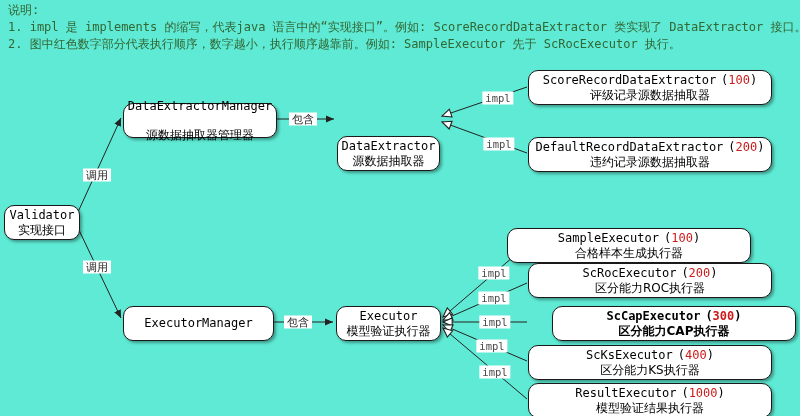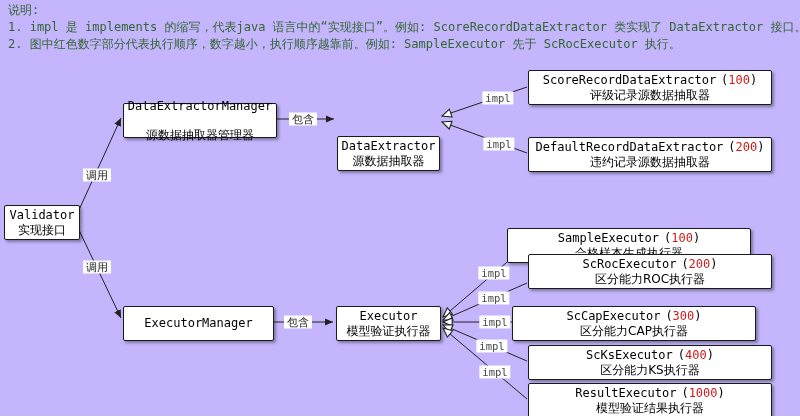--- a/index.html
+++ b/index.html
@@ -1,23 +1,23 @@
 <!DOCTYPE html>
 <html><head>
 <meta charset="utf-8">
 <style>
   html,body{margin:0;padding:0;background:#fff;}
-  .stage{position:relative;width:800px;height:416px;background:#c4b5fd;overflow:hidden;
+  .stage{position:relative;width:800px;height:416px;background:#5eead4;overflow:hidden;
          font-family:"DejaVu Sans","Liberation Sans",sans-serif;}
   .note{position:absolute;left:8px;top:2px;color:#336633;font-size:12px;line-height:17px;
         white-space:nowrap;font-family:"DejaVu Sans Mono","DejaVu Sans",sans-serif;}
   .note div{white-space:nowrap;}
   .wires{position:absolute;left:0;top:0;}
   .wires line{stroke:#222222;stroke-width:1;}
-  .node{position:absolute;height:33px;background:#ffffff;border:1px solid #1a1a1a;border-radius:2px;
+  .node{position:absolute;height:33px;background:#ffffff;border:1px solid #1a1a1a;border-radius:10px;
         box-shadow:2px 2px 3px rgba(0,0,0,0.35);
         display:flex;flex-direction:column;align-items:center;justify-content:center;text-align:center;}
   .nt{font-family:"DejaVu Sans Mono","Liberation Mono",monospace;font-size:12px;line-height:15px;
       color:#000;white-space:nowrap;}
   .ns{font-size:12px;line-height:14px;color:#000;white-space:nowrap;}
   .ord{margin-left:5px;}
   .num{color:#cc1a1a;}
   .elabel{position:absolute;transform:translate(-50%,-50%);background:#ffffff;padding:0 3px;
           font-size:11px;line-height:13px;color:#3c3c3c;white-space:nowrap;}
   .elabel.cn{color:#222222;}
@@ -100,26 +100,26 @@
   <div class="node" style="left:336px;top:306px;width:103px;">
     <div class="nt">Executor</div>
     <div class="ns">模型验证执行器</div>
   </div>
 
   <div class="node" style="left:507px;top:228px;width:242px;">
     <div class="nt"><span>SampleExecutor</span><span class="ord"><span>(</span><span class="num">100</span><span>)</span></span></div>
     <div class="ns">合格样本生成执行器</div>
   </div>
 
-  <div class="node" style="left:528px;top:254px;width:242px;">
+  <div class="node" style="left:528px;top:263px;width:242px;">
     <div class="nt"><span>ScRocExecutor</span><span class="ord"><span>(</span><span class="num">200</span><span>)</span></span></div>
     <div class="ns">区分能力ROC执行器</div>
   </div>
 
-  <div class="node" style="left:512px;top:306px;width:242px;">
+  <div class="node" style="left:552px;top:306px;width:242px;font-weight:bold;">
     <div class="nt"><span>ScCapExecutor</span><span class="ord"><span>(</span><span class="num">300</span><span>)</span></span></div>
     <div class="ns">区分能力CAP执行器</div>
   </div>
 
   <div class="node" style="left:528px;top:345px;width:242px;">
     <div class="nt"><span>ScKsExecutor</span><span class="ord"><span>(</span><span class="num">400</span><span>)</span></span></div>
     <div class="ns">区分能力KS执行器</div>
   </div>
 
   <div class="node" style="left:528px;top:383px;width:242px;">

